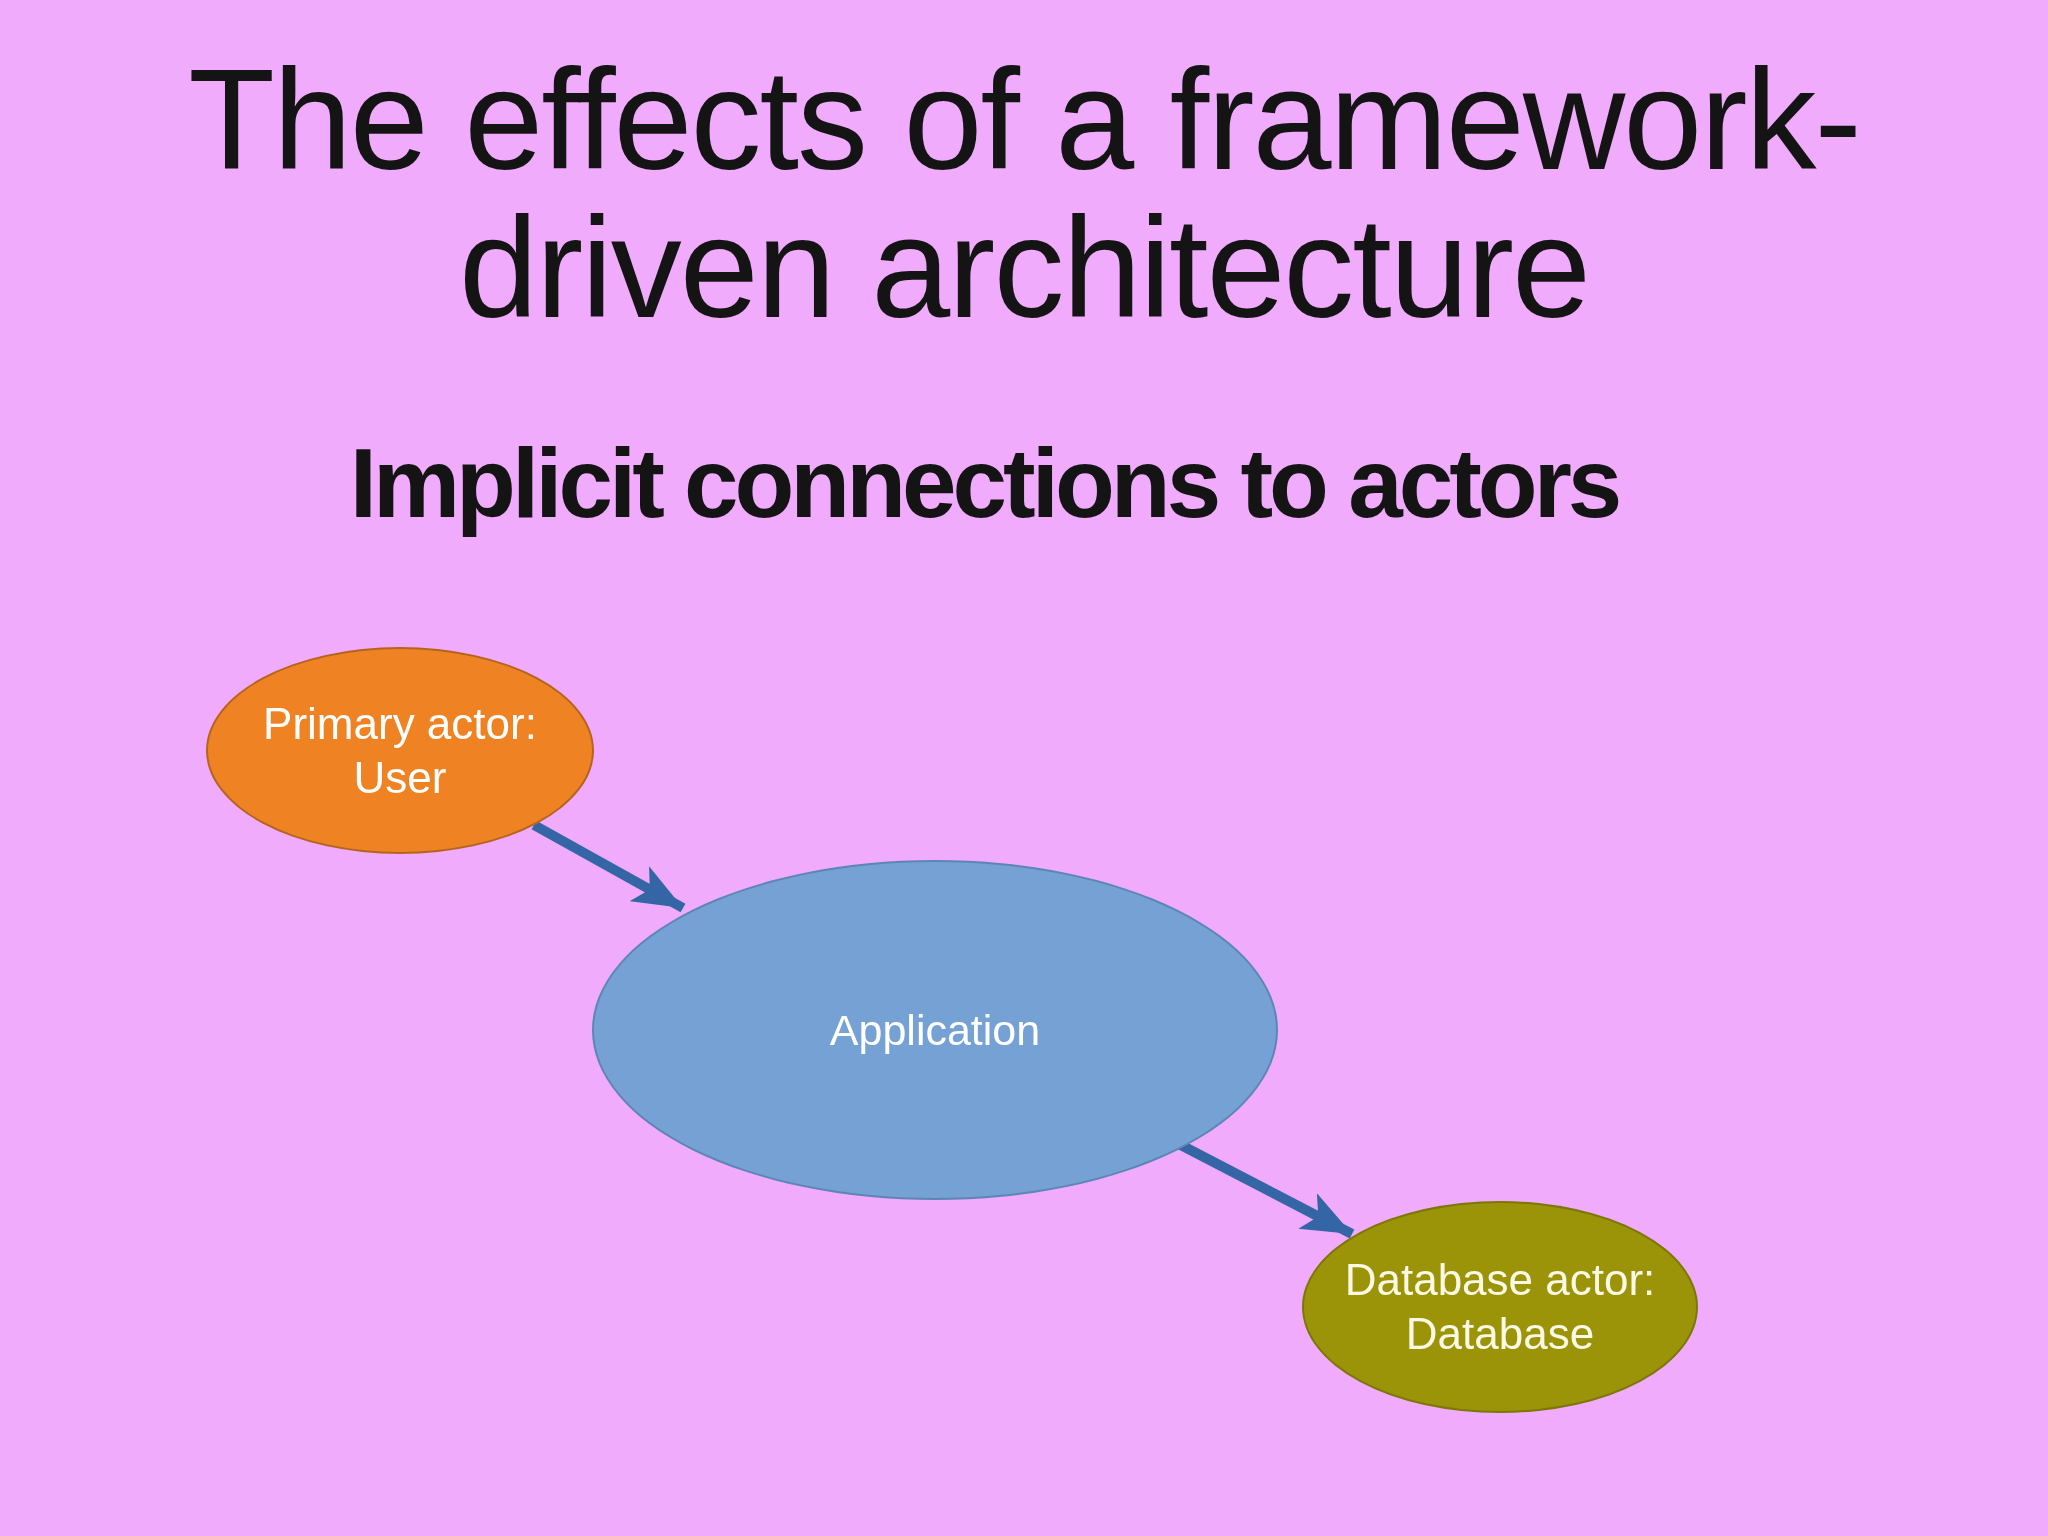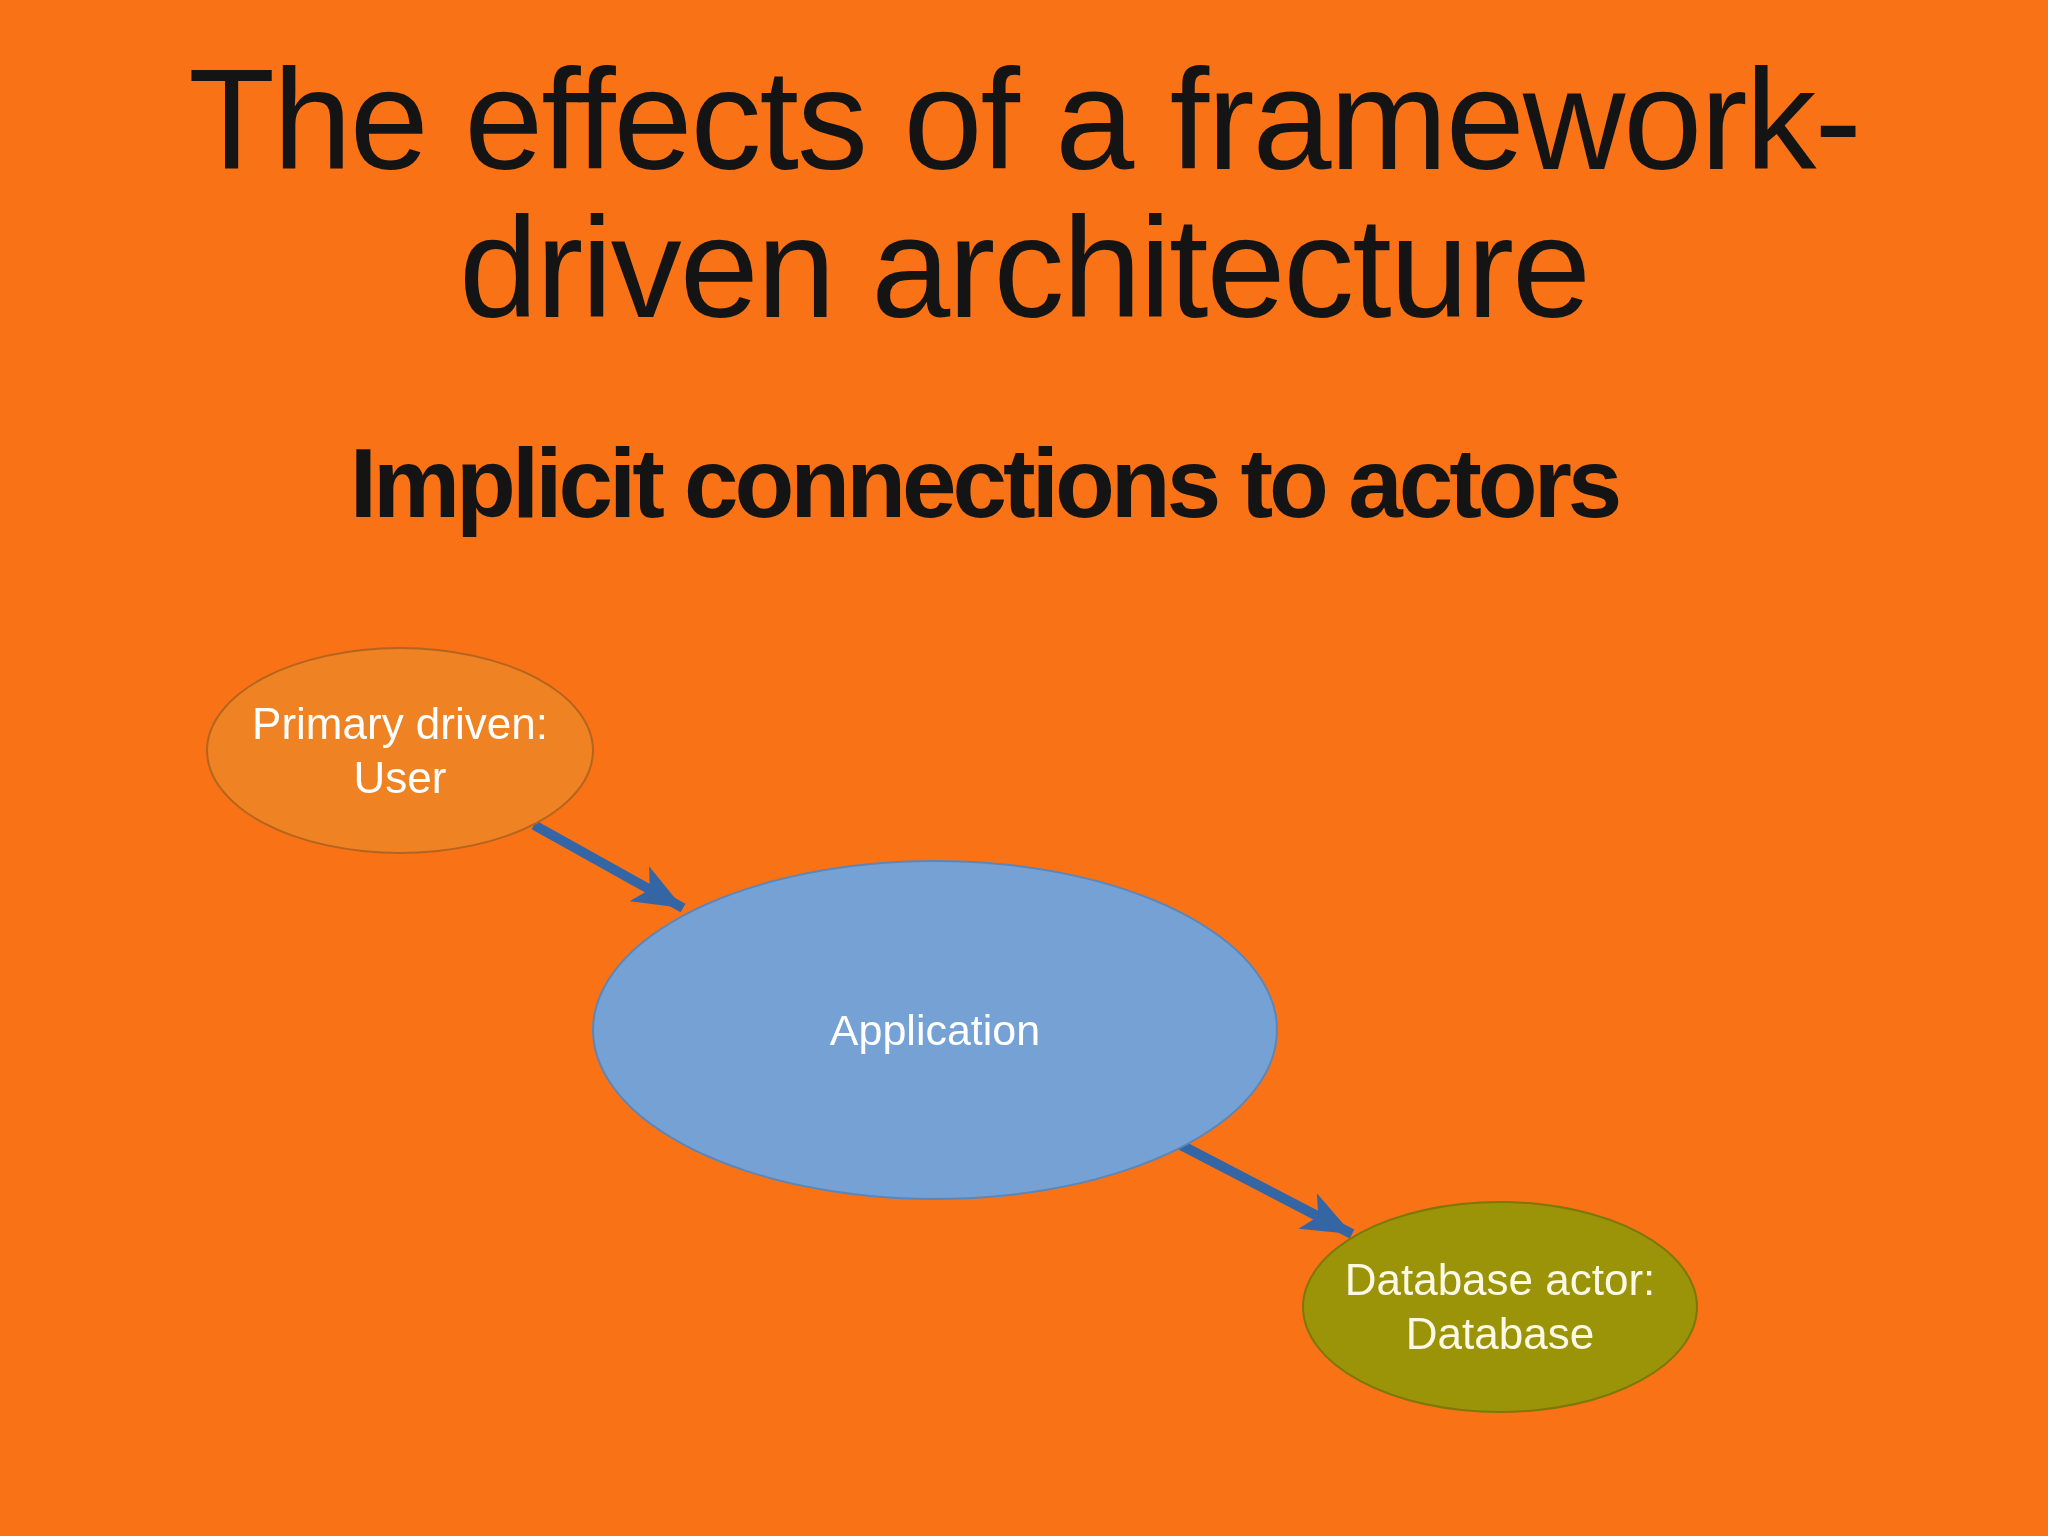--- a/index.html
+++ b/index.html
@@ -1,20 +1,20 @@
 <!DOCTYPE html>
 <html><head>
 <meta charset="utf-8">
 <style>
   html, body { margin: 0; padding: 0; background: #ffffff; }
   .slide {
     position: relative;
     width: 2048px;
     height: 1536px;
-    background: #f97316;
+    background: #f0abfc;
     overflow: hidden;
     font-family: "Liberation Sans", "DejaVu Sans", sans-serif;
     color: #141414;
   }
   .title {
     position: absolute;
     top: 46px;
     left: 0;
     width: 100%;
     margin: 0;
@@ -98,21 +98,21 @@
     <defs>
       <marker id="arrowhead" markerUnits="strokeWidth" markerWidth="5" markerHeight="4" refX="5" refY="2" orient="auto">
         <path d="M0,0 L5,2 L0,4 L1.2,2 Z" fill="#3465A4"></path>
       </marker>
     </defs>
     <line class="arrow-line" x1="534" y1="825" x2="683" y2="908" marker-end="url(#arrowhead)"></line>
     <line class="arrow-line" x1="1175" y1="1142" x2="1352" y2="1234" marker-end="url(#arrowhead)"></line>
   </svg>
 
   <div class="node node-primary">
-    <span class="node-label">Primary driven:
+    <span class="node-label">Primary actor:
 User</span>
   </div>
 
   <div class="node node-application">
     <span class="node-label">Application</span>
   </div>
 
   <div class="node node-secondary">
     <span class="node-label">Database actor:
 Database</span>

